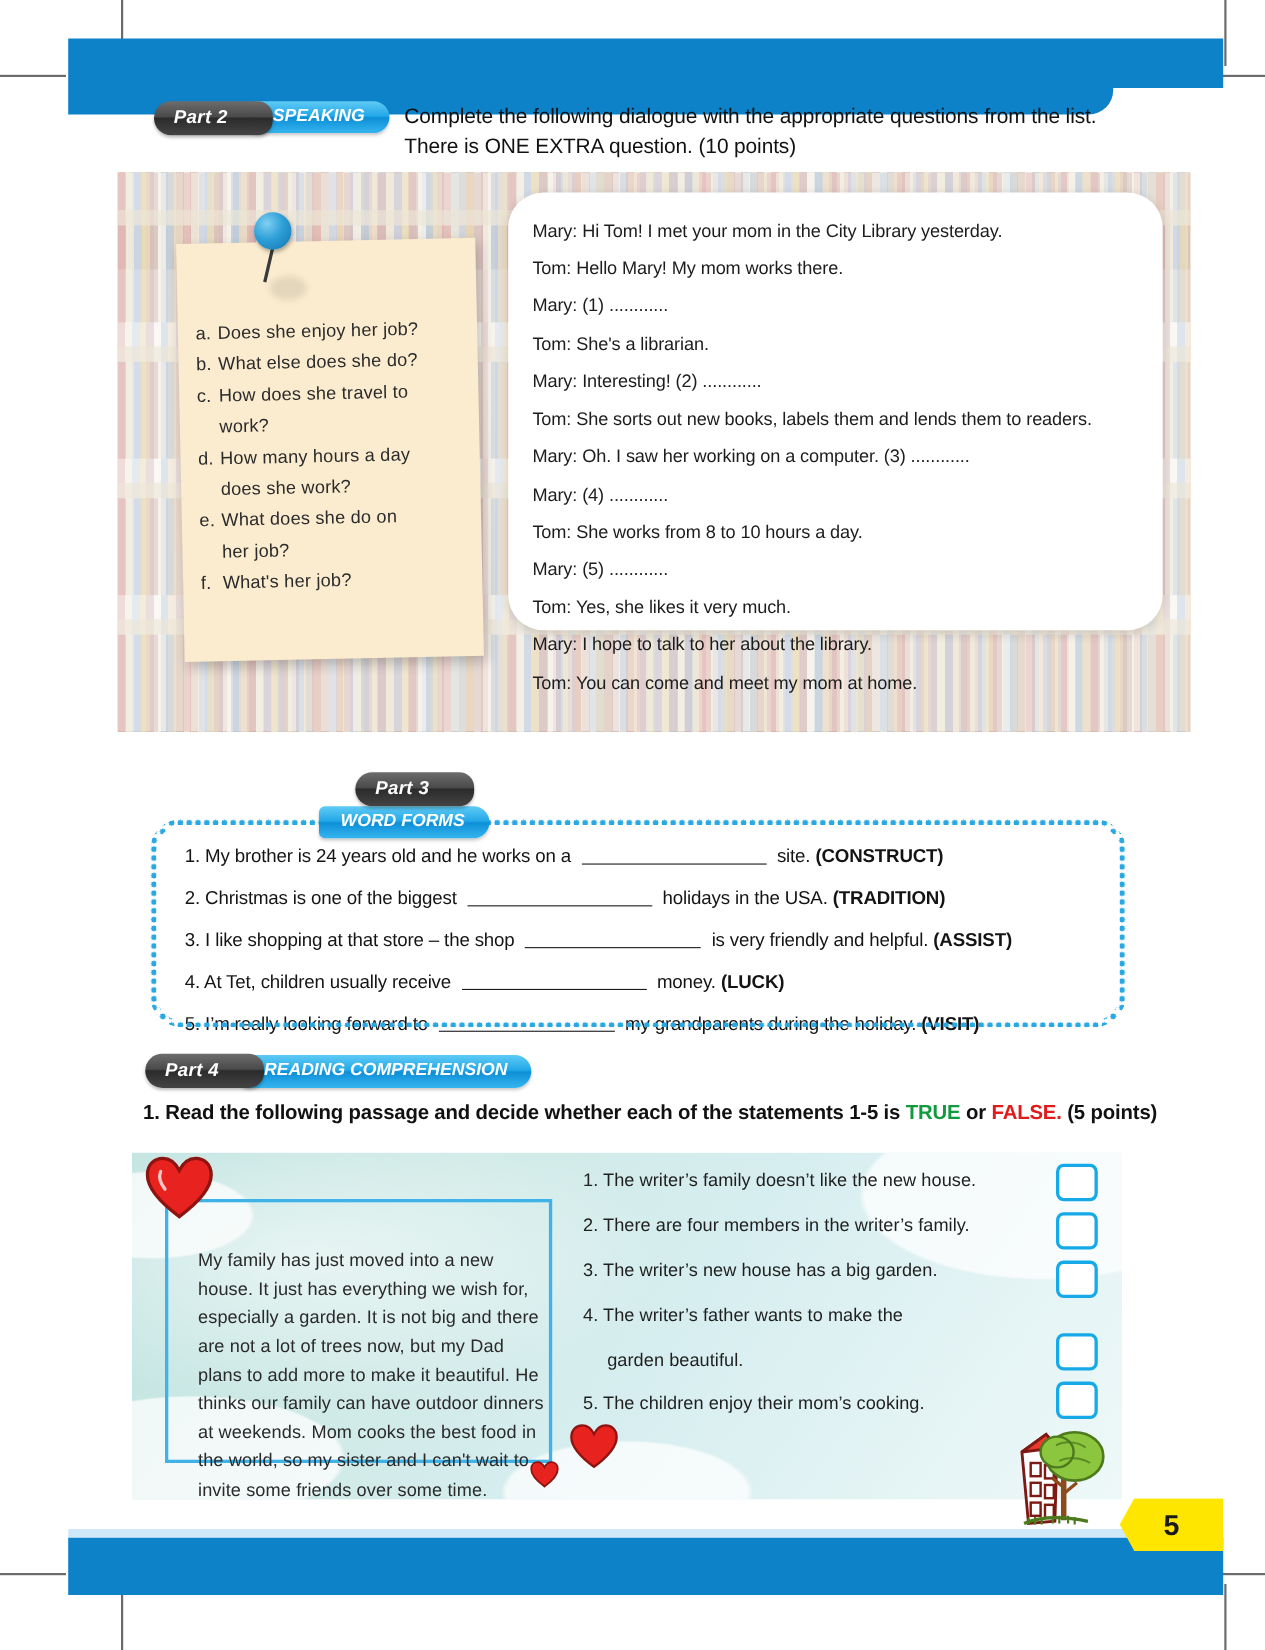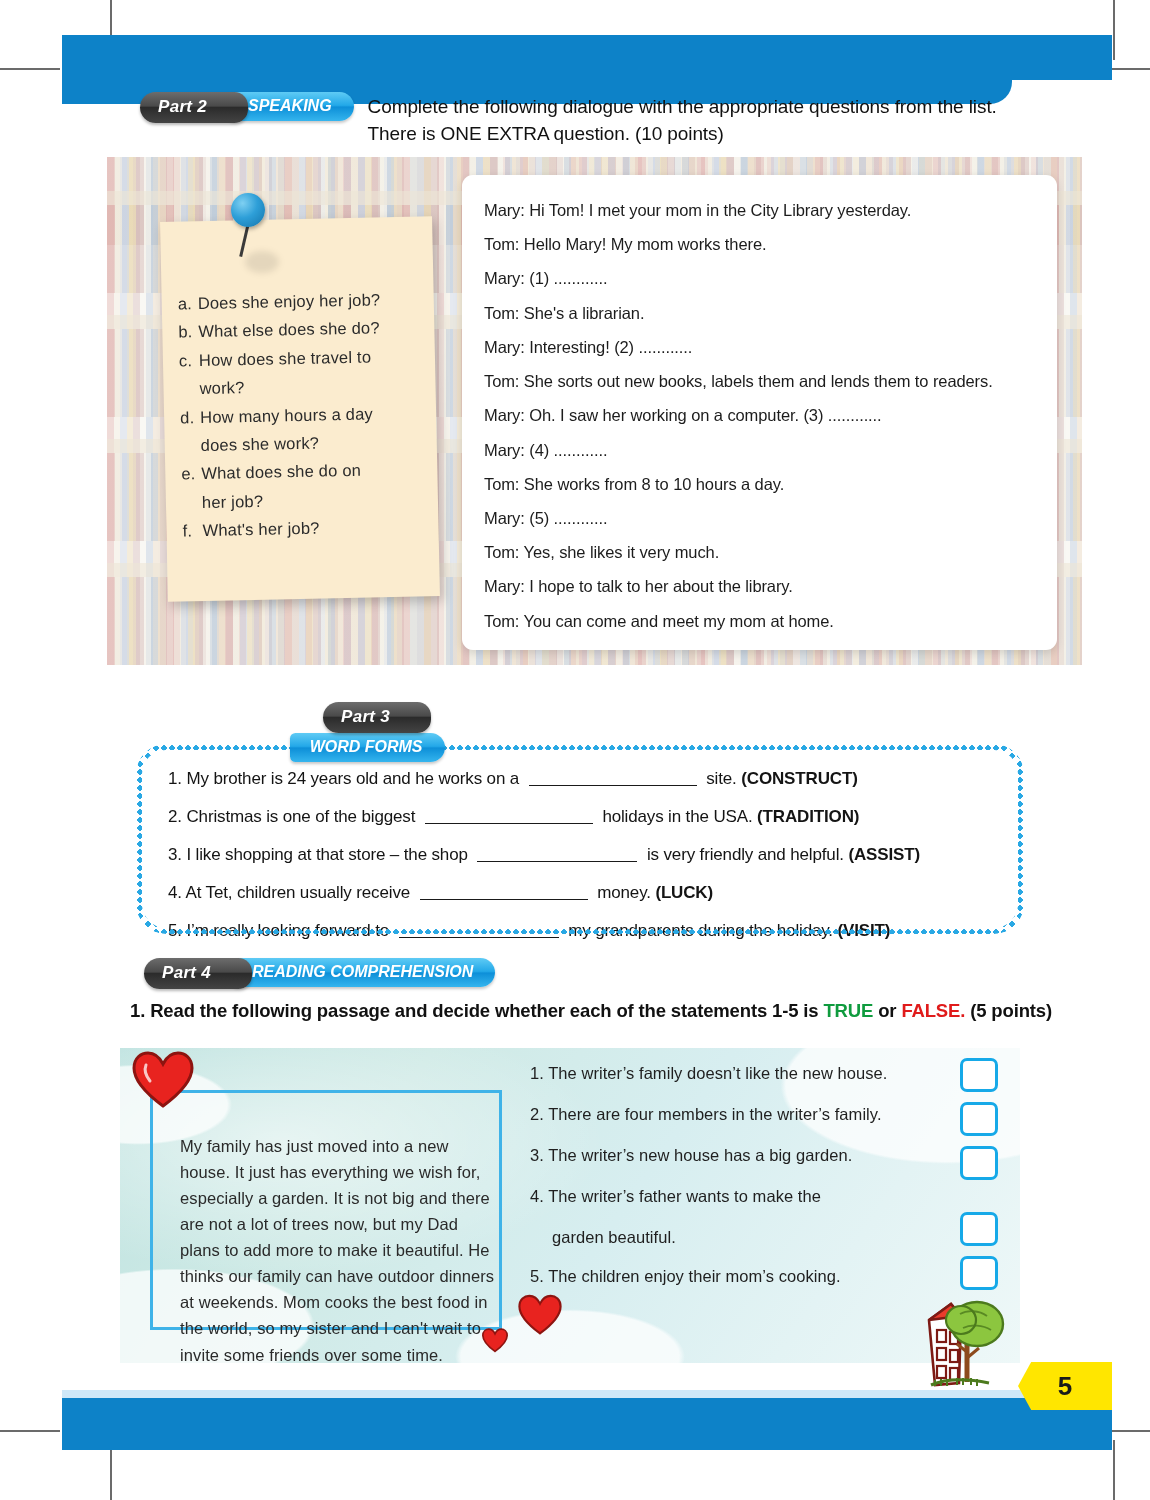--- a/index.html
+++ b/index.html
@@ -116,22 +116,22 @@
   .pin-needle {
     position:absolute; left:136px; top:66px; width:3px; height:34px;
     background:#3a3a3a; transform:rotate(13deg); z-index:2;
   }
   .pin-shadow {
     position:absolute; left:138px; top:94px; width:34px; height:22px;
     background:rgba(0,0,0,.09); border-radius:50%; filter:blur(3px); z-index:2;
   }
 
   .dialogue {
-    position:absolute; left:355px; top:18px; width:595px; height:475px;
-    background:#ffffff; border-radius:11px;
+    position:absolute; left:355px; top:18px; width:595px; height:398px;
+    background:#ffffff; border-radius:32px;
     box-shadow:0 3px 10px rgba(0,0,0,.14);
     padding:22px 18px 10px 22px;
   }
   .dialogue p {
     font-size:16.5px; color:#1c1c1c; line-height:1.62; letter-spacing:-.1px;
     margin-bottom:7.5px; white-space:nowrap;
   }
 
   
   .wavybox {
@@ -368,21 +368,21 @@
       <li>
         <span>5.</span>
         <span>I’m really looking forward to</span>
         <span class="blankline w2"></span>
         <span>my grandparents during the holiday.</span>
         <span class="wordcap">(VISIT)</span>
       </li>
     </ol>
   </div>
 
-  <div class="part-header" style="left:144px; top:958px; align-items:flex-start;">
+  <div class="part-header" style="left:132px; top:958px; align-items:flex-end;">
     <div class="pill-part">Part 4</div>
     <div class="pill-cat">READING COMPREHENSION</div>
   </div>
 
   <div class="rc-instr">
     <span>1.</span>
     <span>Read the following passage and decide whether each of the statements 1-5 is </span><span class="t-true">TRUE</span><span> or </span><span class="t-false">FALSE.</span><span> (5 points)</span>
   </div>
 
   <div class="rc-panel">

